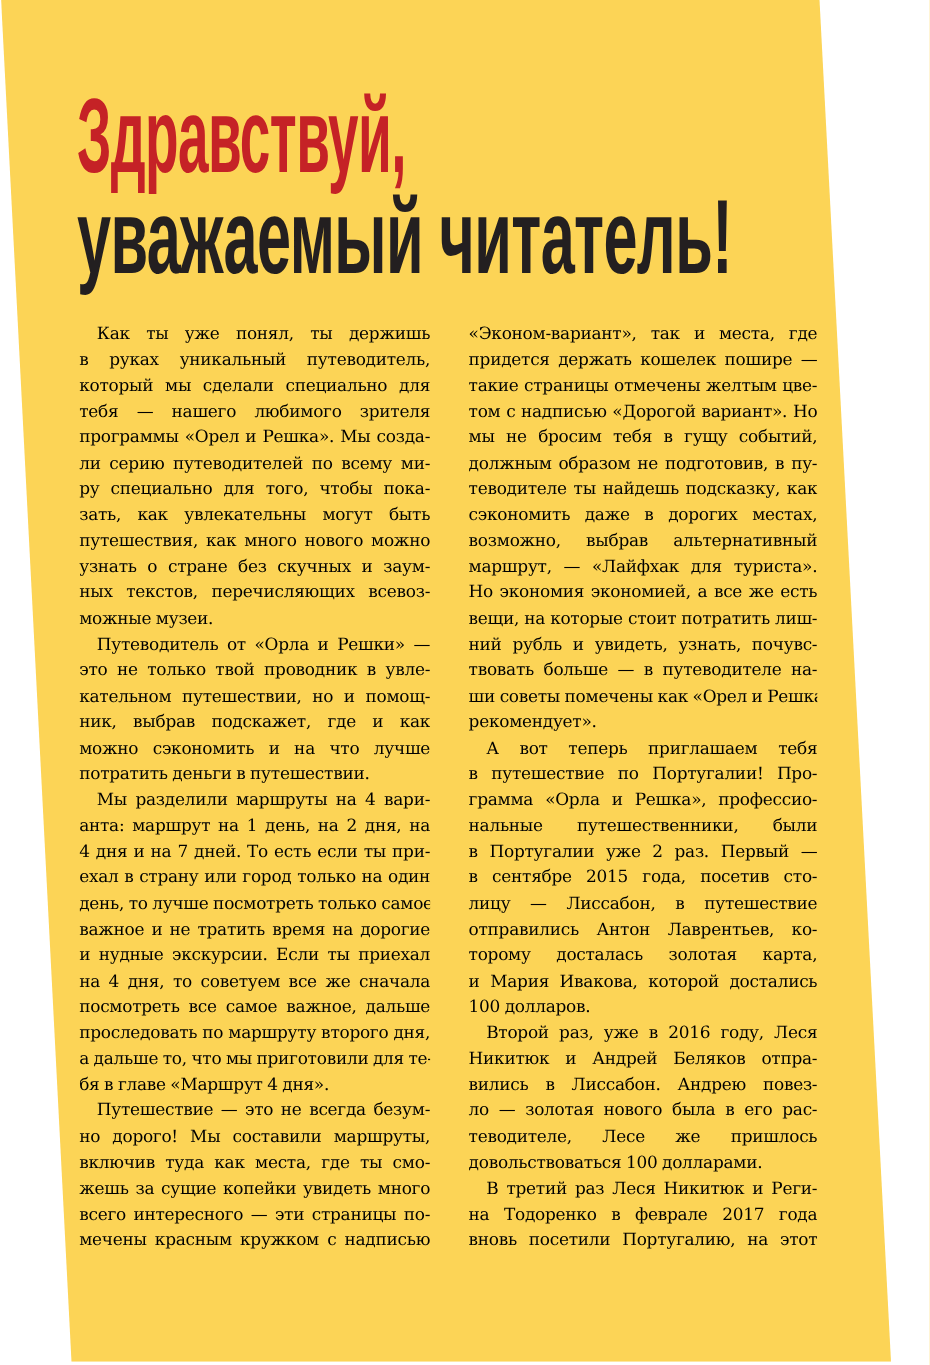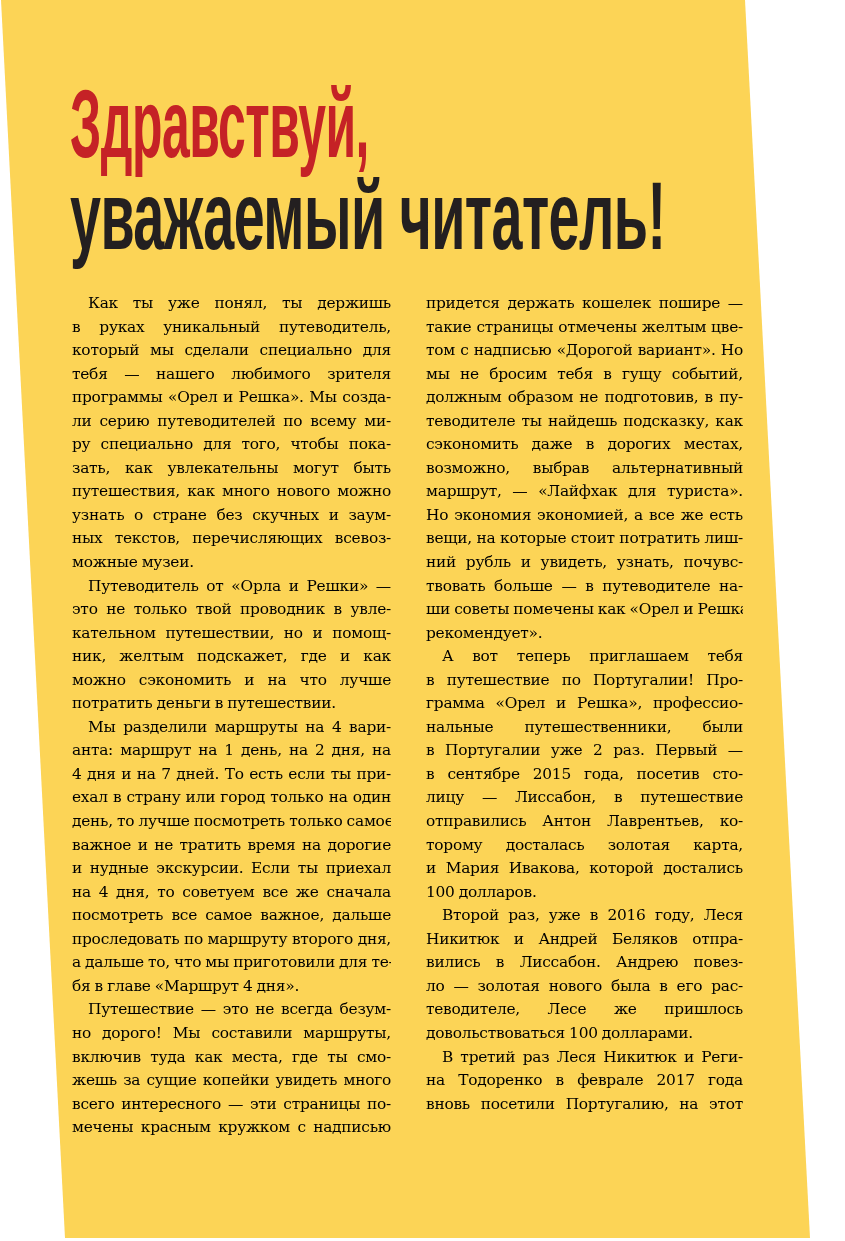--- a/index.html
+++ b/index.html
@@ -64,21 +64,21 @@
     <span class="ln">ли серию путеводителей по всему ми-</span>
     <span class="ln">ру специально для того, чтобы пока-</span>
     <span class="ln">зать, как увлекательны могут быть</span>
     <span class="ln">путешествия, как много нового можно</span>
     <span class="ln">узнать о стране без скучных и заум-</span>
     <span class="ln">ных текстов, перечисляющих всевоз-</span>
     <span class="ln last">можные музеи.</span>
     <span class="ln indent">Путеводитель от «Орла и Решки» —</span>
     <span class="ln">это не только твой проводник в увле-</span>
     <span class="ln">кательном путешествии, но и помощ-</span>
-    <span class="ln">ник, желтым подскажет, где и как</span>
+    <span class="ln">ник, выбрав подскажет, где и как</span>
     <span class="ln">можно сэкономить и на что лучше</span>
     <span class="ln last">потратить деньги в путешествии.</span>
     <span class="ln indent">Мы разделили маршруты на 4 вари-</span>
     <span class="ln">анта: маршрут на 1 день, на 2 дня, на</span>
     <span class="ln">4 дня и на 7 дней. То есть если ты при-</span>
     <span class="ln">ехал в страну или город только на один</span>
     <span class="ln">день, то лучше посмотреть только самое</span>
     <span class="ln">важное и не тратить время на дорогие</span>
     <span class="ln">и нудные экскурсии. Если ты приехал</span>
     <span class="ln">на 4 дня, то советуем все же сначала</span>
@@ -87,38 +87,39 @@
     <span class="ln">а дальше то, что мы приготовили для те-</span>
     <span class="ln last">бя в главе «Маршрут 4 дня».</span>
     <span class="ln indent">Путешествие — это не всегда безум-</span>
     <span class="ln">но дорого! Мы составили маршруты,</span>
     <span class="ln">включив туда как места, где ты смо-</span>
     <span class="ln">жешь за сущие копейки увидеть много</span>
     <span class="ln">всего интересного — эти страницы по-</span>
     <span class="ln">мечены красным кружком с надписью</span>
   </div>
 <div class="col col-right" id="col-right">
+    <span class="ln">«Эконом-вариант», так и места, где</span>
     <span class="ln">придется держать кошелек пошире —</span>
     <span class="ln">такие страницы отмечены желтым цве-</span>
     <span class="ln">том с надписью «Дорогой вариант». Но</span>
     <span class="ln">мы не бросим тебя в гущу событий,</span>
     <span class="ln">должным образом не подготовив, в пу-</span>
     <span class="ln">теводителе ты найдешь подсказку, как</span>
     <span class="ln">сэкономить даже в дорогих местах,</span>
     <span class="ln">возможно, выбрав альтернативный</span>
     <span class="ln">маршрут, — «Лайфхак для туриста».</span>
     <span class="ln">Но экономия экономией, а все же есть</span>
     <span class="ln">вещи, на которые стоит потратить лиш-</span>
     <span class="ln">ний рубль и увидеть, узнать, почувс-</span>
     <span class="ln">твовать больше — в путеводителе на-</span>
     <span class="ln">ши советы помечены как «Орел и Решка</span>
     <span class="ln last">рекомендует».</span>
     <span class="ln indent">А вот теперь приглашаем тебя</span>
     <span class="ln">в путешествие по Португалии! Про-</span>
-    <span class="ln">грамма «Орел и Решка», профессио-</span>
+    <span class="ln">грамма «Орла и Решка», профессио-</span>
     <span class="ln">нальные путешественники, были</span>
     <span class="ln">в Португалии уже 2 раз. Первый —</span>
     <span class="ln">в сентябре 2015 года, посетив сто-</span>
     <span class="ln">лицу — Лиссабон, в путешествие</span>
     <span class="ln">отправились Антон Лаврентьев, ко-</span>
     <span class="ln">торому досталась золотая карта,</span>
     <span class="ln">и Мария Ивакова, которой достались</span>
     <span class="ln last">100 долларов.</span>
     <span class="ln indent">Второй раз, уже в 2016 году, Леся</span>
     <span class="ln">Никитюк и Андрей Беляков отпра-</span>

